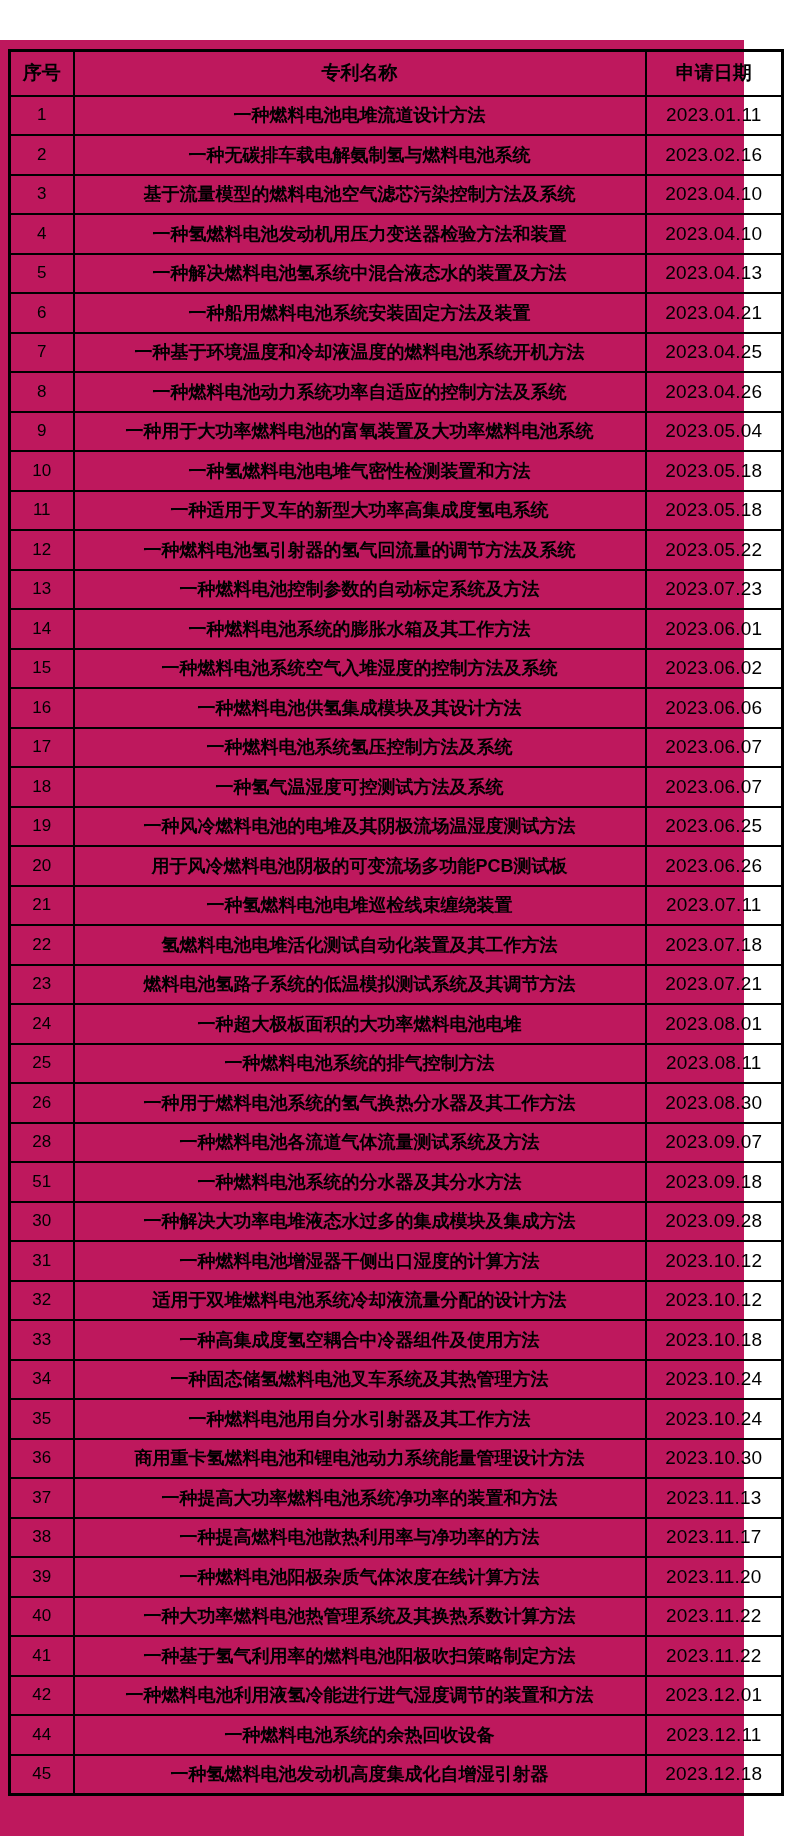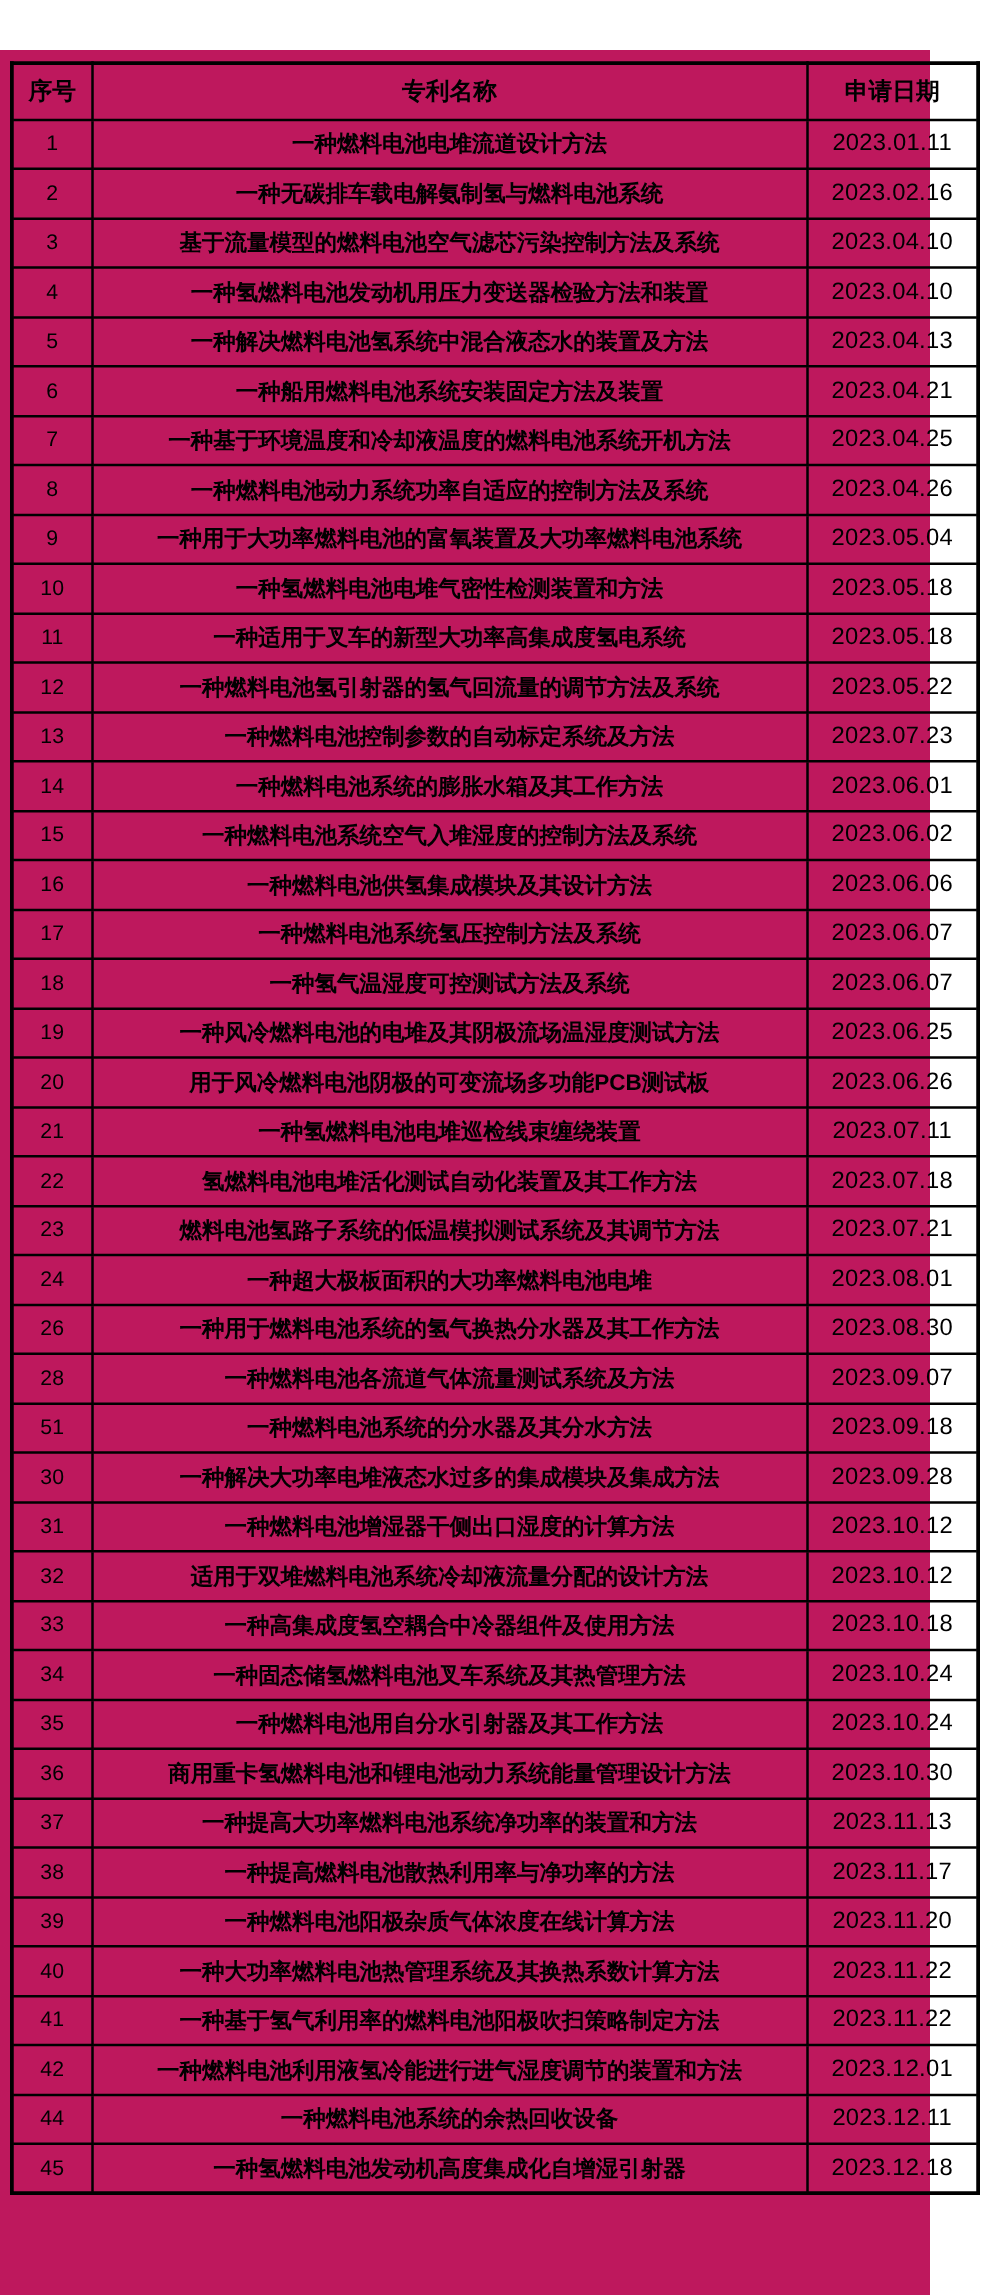--- a/index.html
+++ b/index.html
@@ -196,20 +196,25 @@
           <td class="cell-no">23</td>
           <td class="cell-title">燃料电池氢路子系统的低温模拟测试系统及其调节方法</td>
           <td class="cell-date">2023.07.21</td>
         </tr>
         <tr class="data-row">
           <td class="cell-no">24</td>
           <td class="cell-title">一种超大极板面积的大功率燃料电池电堆</td>
           <td class="cell-date">2023.08.01</td>
         </tr>
         <tr class="data-row">
+          <td class="cell-no">25</td>
+          <td class="cell-title">一种燃料电池系统的排气控制方法</td>
+          <td class="cell-date">2023.08.11</td>
+        </tr>
+        <tr class="data-row">
           <td class="cell-no">26</td>
           <td class="cell-title">一种用于燃料电池系统的氢气换热分水器及其工作方法</td>
           <td class="cell-date">2023.08.30</td>
         </tr>
         <tr class="data-row">
           <td class="cell-no">28</td>
           <td class="cell-title">一种燃料电池各流道气体流量测试系统及方法</td>
           <td class="cell-date">2023.09.07</td>
         </tr>
         <tr class="data-row">

